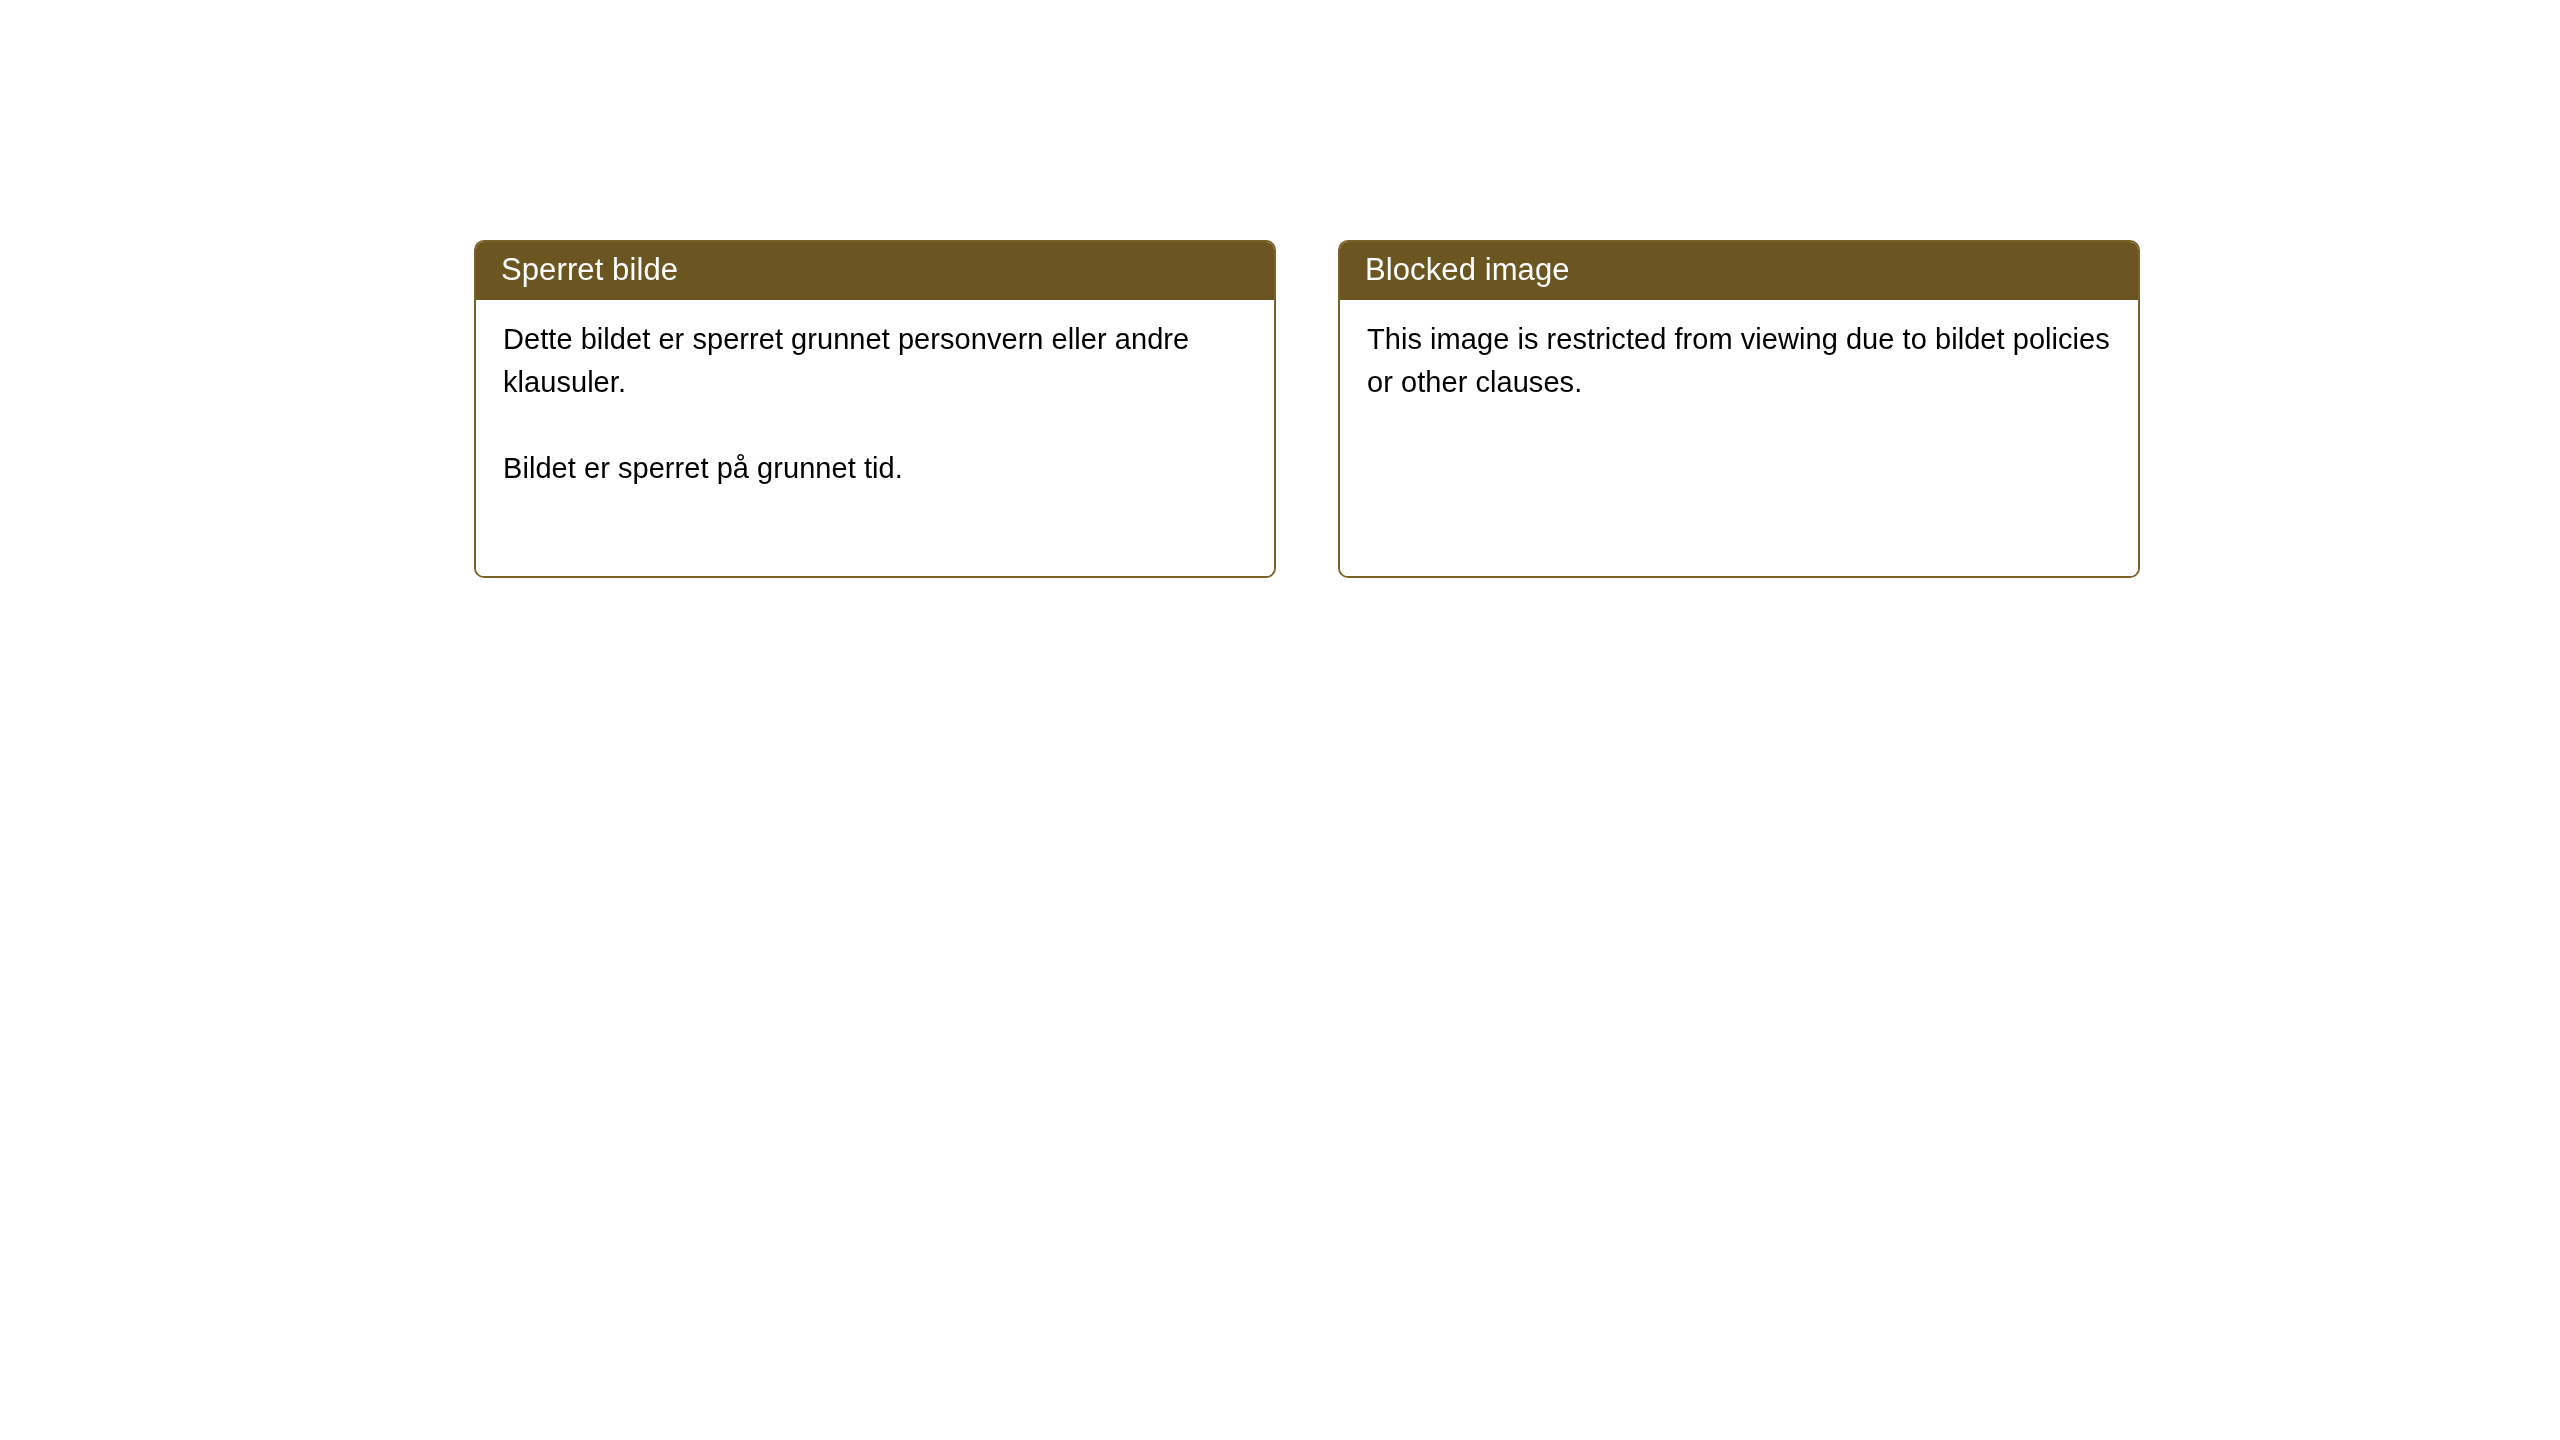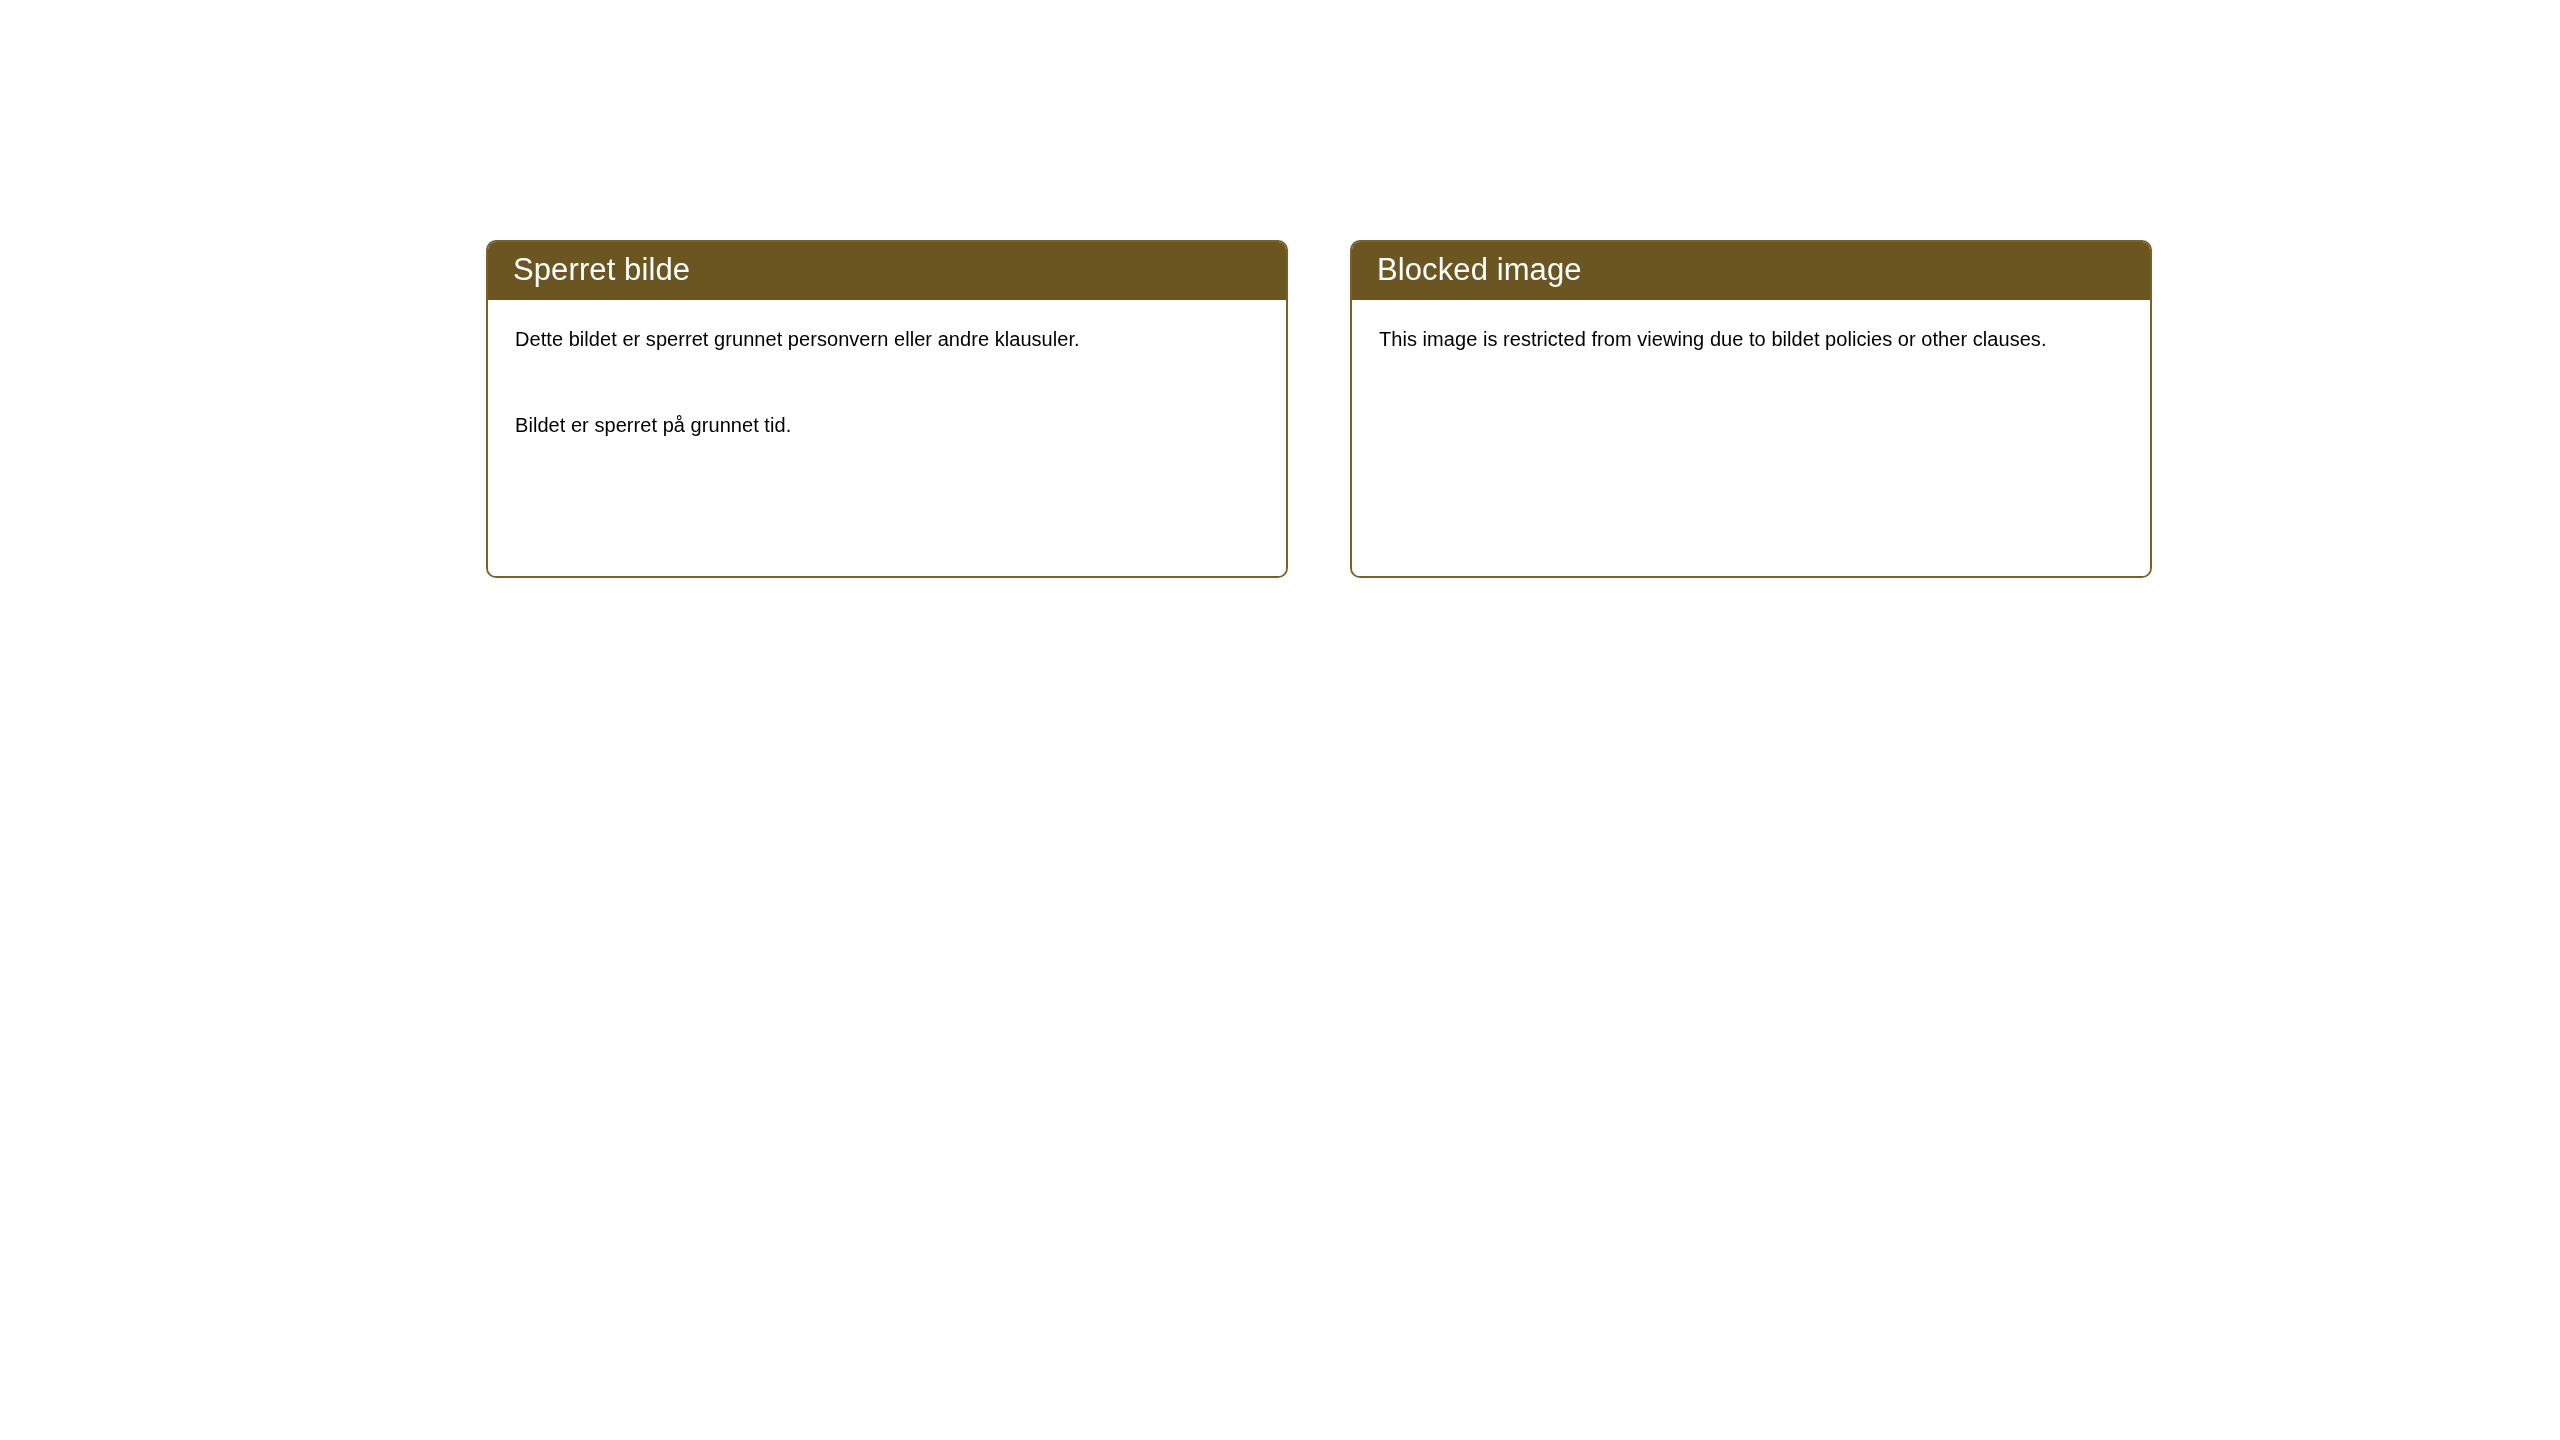--- a/index.html
+++ b/index.html
@@ -16,21 +16,21 @@
   }
 
   #stage {
     position: relative;
     width: 2560px;
     height: 1440px;
   }
 
   .notice-row {
     position: absolute;
-    left: 450px;
+    left: 438px;
     top: 240px;
     display: flex;
     flex-direction: row;
     align-items: flex-start;
     gap: 62px;
     padding-left: 36px;
   }
 
   .notice-card {
     box-sizing: border-box;
@@ -67,21 +67,21 @@
   }
 
   .notice-card-body {
     flex: 1 1 auto;
     padding: 18px 24px 0 27px;
     background: #ffffff;
   }
 
   .notice-paragraph {
     color: #000000;
-    font-size: 20px;
+    font-size: 29px;
     font-weight: 400;
     line-height: 43px;
     margin: 0;
     letter-spacing: 0.05px;
   }
 
   .notice-paragraph + .notice-paragraph {
     margin-top: 43px;
   }
 </style>

